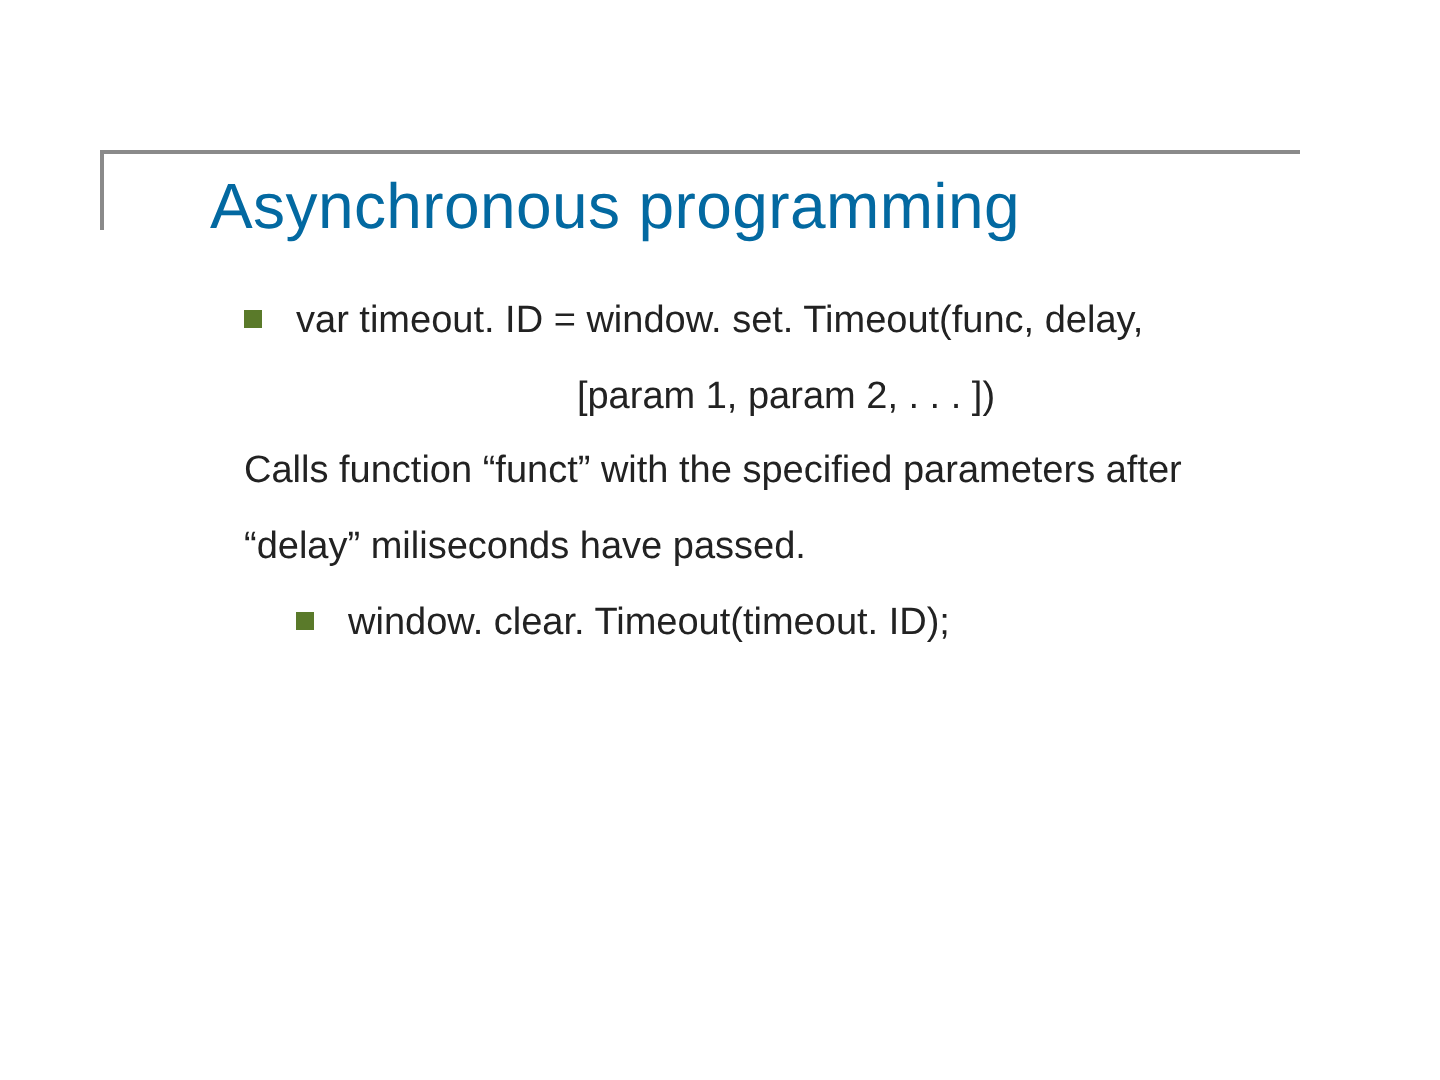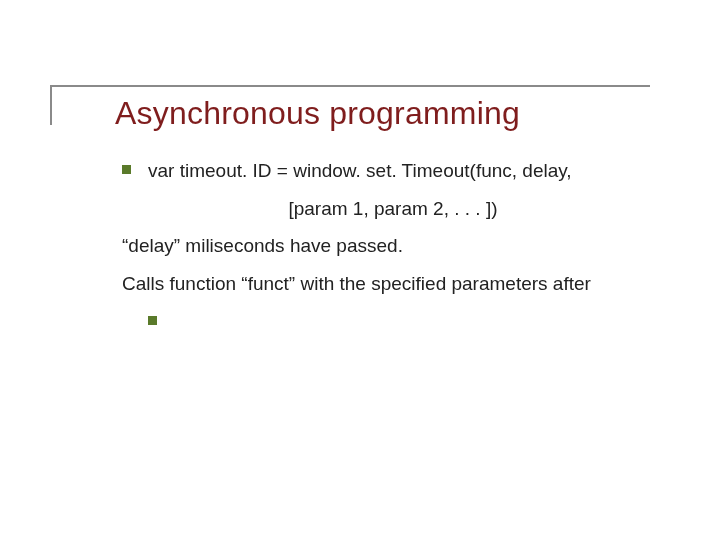--- a/index.html
+++ b/index.html
@@ -33,24 +33,24 @@
   }
   .tick {
     position: absolute;
     left: -50px;
     top: -10px;
     width: 2px;
     height: 40px;
     background: #8a8a8a;
   }
   h1.title {
-    margin: 15px;
+    margin: 5px;
     font-weight: 400;
     font-size: 32px;
-    color: #7f1d1d;
+    color: #0369a1;
     letter-spacing: 0.2px;
   }
   .body {
     margin: 26px 70px 0 110px;
     font-size: 19px;
     line-height: 1.35;
     color: #222;
   }
   .line {
     margin: 12px;
@@ -93,26 +93,27 @@
 
     <div class="line bullet-row">
       <span class="sq"></span>
       <span>var timeout. ID = window. set. Timeout(func, delay,</span>
     </div>
     <div class="line continuation">
       <span>[param 1, param 2, . . . ])</span>
     </div>
 
     <div class="line">
-      <span>“delay” miliseconds have passed.</span>
+      <span>Calls function “funct” with the specified parameters after</span>
     </div>
     <div class="line">
-      <span>Calls function “funct” with the specified parameters after</span>
+      <span>“delay” miliseconds have passed.</span>
     </div>
 
     <div class="line bullet-row level2">
       <span class="sq"></span>
+      <span>window. clear. Timeout(timeout. ID);</span>
     </div>
 
 
   </div>
 
 </div>
 
 </body></html>

